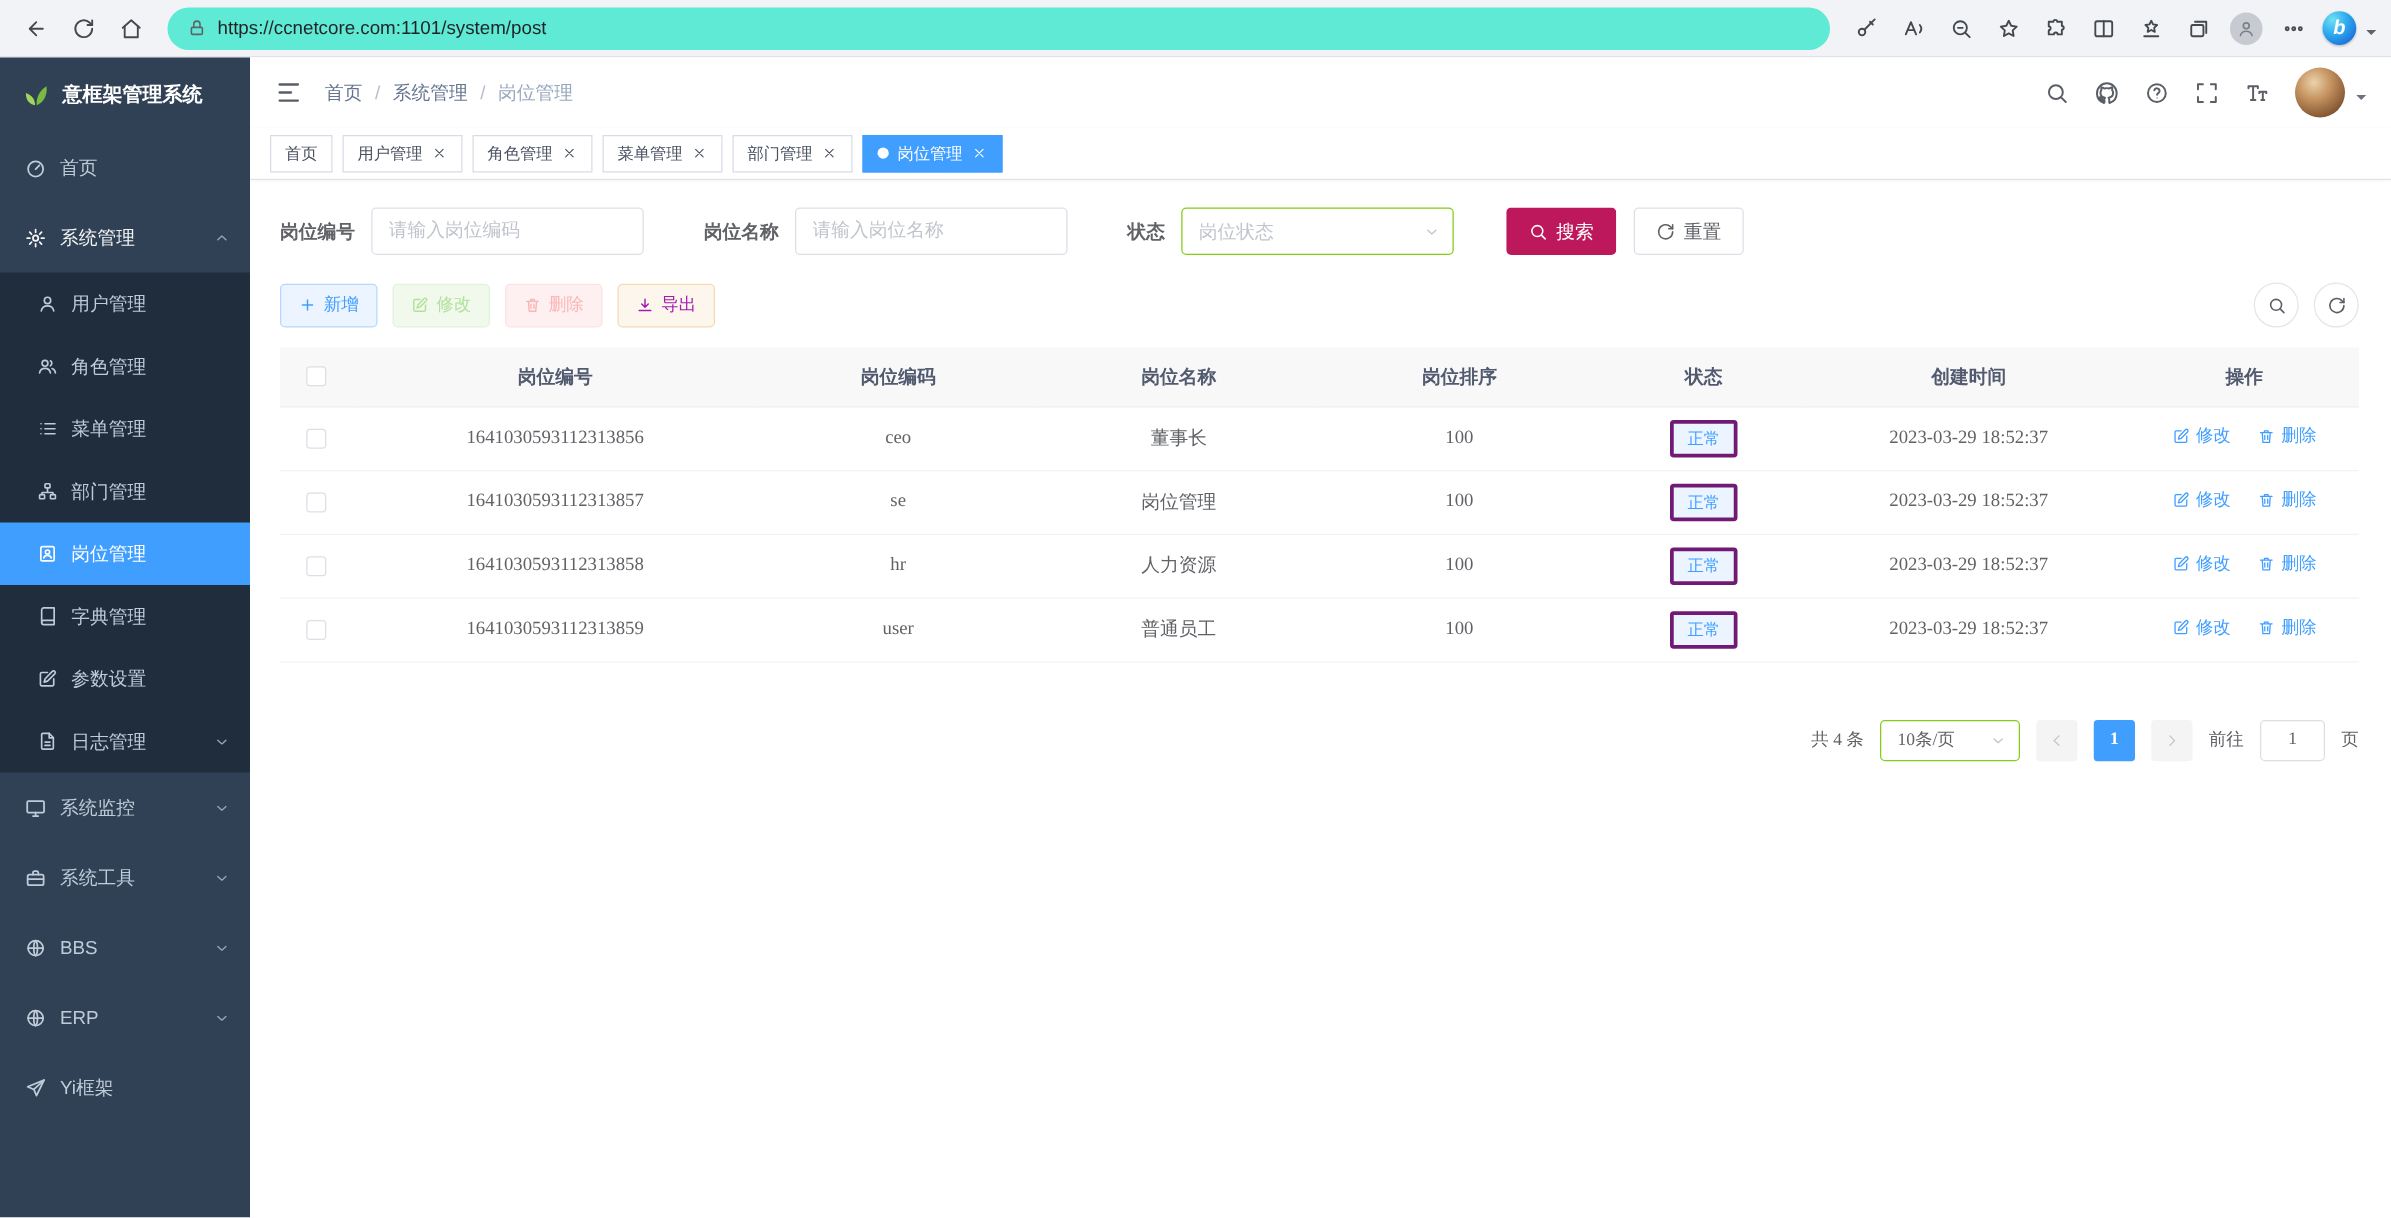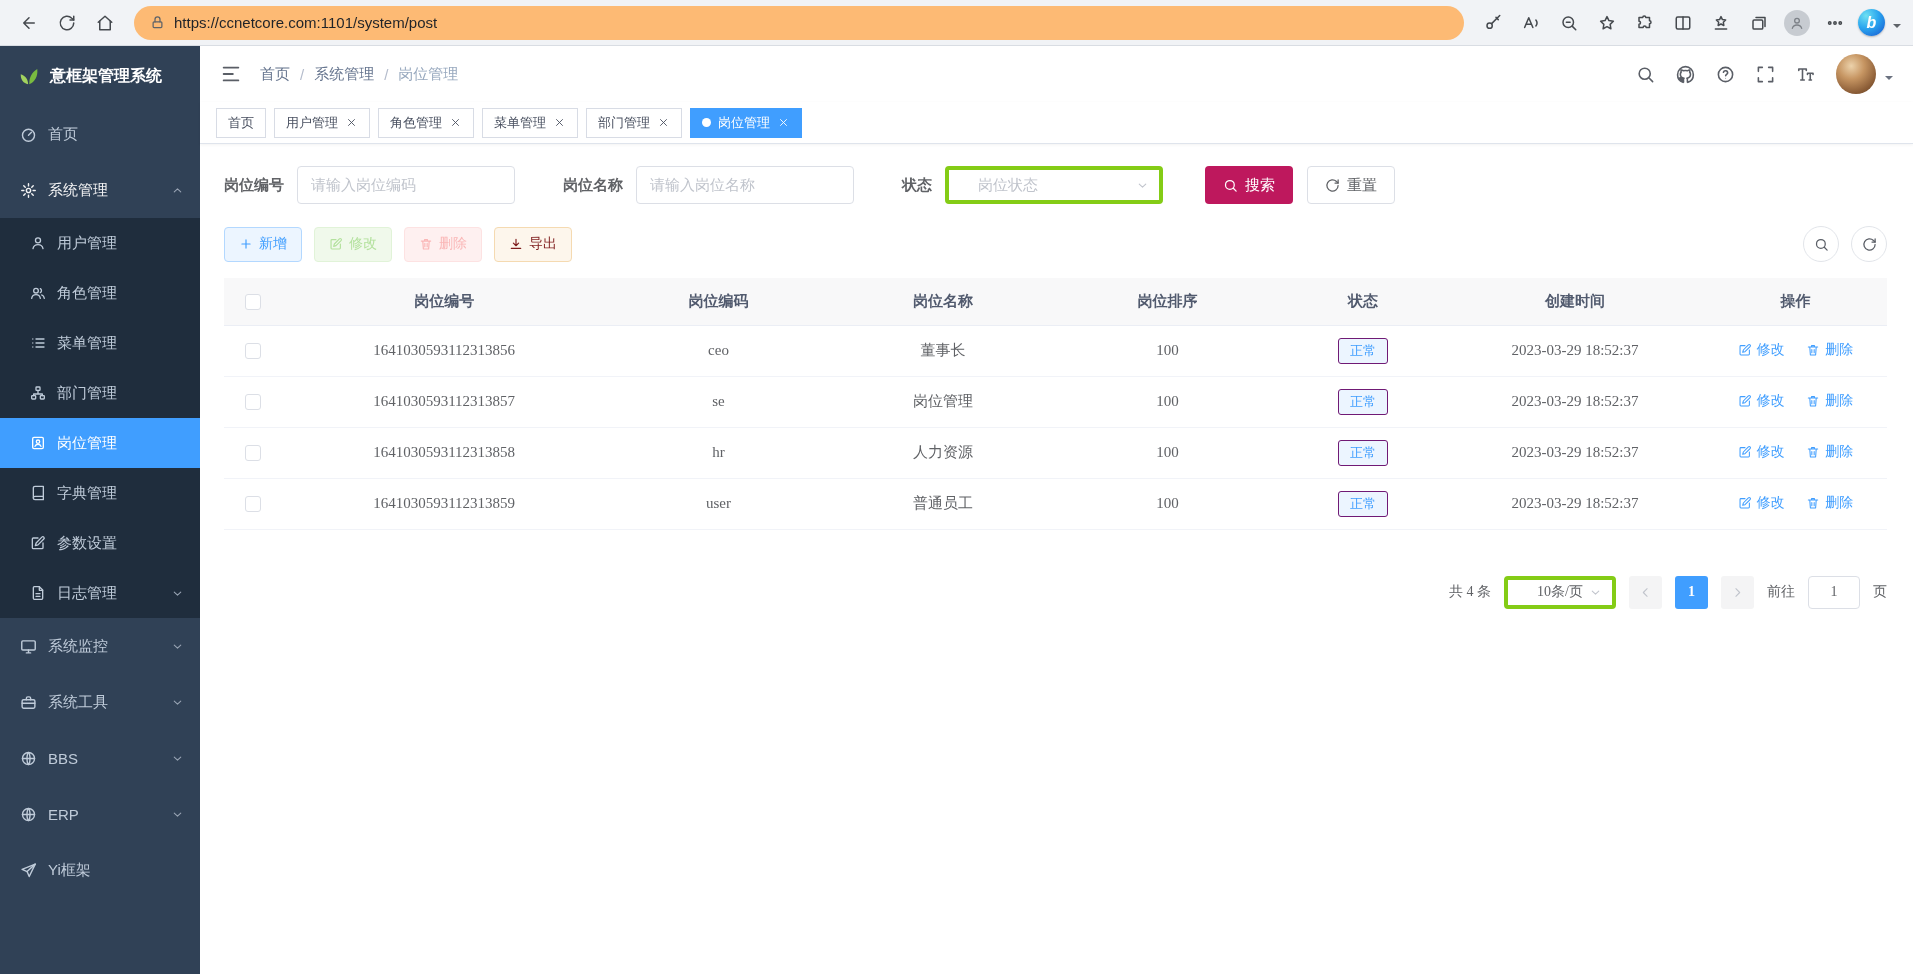--- a/index.html
+++ b/index.html
@@ -4,21 +4,21 @@
 <style>
   * { box-sizing: border-box; margin: 0; padding: 0; }
   html,body { width:1913px; height:974px; overflow:hidden; }
   body { font-family:"Liberation Sans","DejaVu Sans",sans-serif; background:#fff; color:#606266; }
   svg { display:block; fill:none; stroke:currentColor; stroke-width:2; stroke-linecap:round; stroke-linejoin:round; }
 
   
   .chrome { height:46px; background:#f1f3f6; border-bottom:1px solid #d9dde3; display:flex; align-items:center; padding:0 10px; }
   .chrome-btn { width:38px; height:36px; border-radius:6px; display:flex; align-items:center; justify-content:center; color:#45494e; cursor:pointer; flex:none; }
   .chrome-btn svg { width:18px; height:18px; }
-  .omnibox { flex:1; min-width:0; height:34px; background:#fdba74; border-radius:17px; display:flex; align-items:center; gap:9px; padding:0 16px; margin:0 10px; cursor:text; }
+  .omnibox { flex:1; min-width:0; height:34px; background:#5eead4; border-radius:17px; display:flex; align-items:center; gap:9px; padding:0 16px; margin:0 10px; cursor:text; }
   .omnibox .site-icon { color:#5f6368; } .omnibox .site-icon svg{ width:15px; height:15px; }
   .url { font-size:15px; color:#1f2328; white-space:nowrap; overflow:hidden; }
   .bing-badge { width:27px; height:27px; border-radius:50%; margin:0 8px 0 4px; background:radial-gradient(circle at 30% 25%, #6ee0f2, #2aa6ef 45%, #1b62d4 90%); color:#fff; font-weight:bold; font-style:italic; font-size:16px; display:flex; align-items:center; justify-content:center; box-shadow:0 1px 2px rgba(0,0,0,.25); cursor:pointer; flex:none; }
   .mini-caret { border:4px solid transparent; border-top-color:#5f6368; margin:10px 2px 0 0; }
   .profile-dot { width:26px; height:26px; border-radius:50%; background:#c7cbd1; display:flex; align-items:center; justify-content:center; color:#7c8087; }
   .profile-dot svg { width:16px; height:16px; }
 
   
   .app { display:flex; height:928px; }
   .sidebar { width:200px; flex:none; background:#304156; color:#bfcbd9; overflow:hidden; }
@@ -60,46 +60,46 @@
   .tag-close svg { width:9px; height:9px; stroke-width:2.4; }
 
   
   .content { padding:22px 26px 0 24px; flex:1;font-family:Liberation Serif, serif; }
 
   .filter { display:flex; align-items:center; margin:0 0 22px; }
   .fgroup { display:flex; align-items:center; gap:13px; margin-right:48px; }
   .fgroup label { font-weight:bold; color:#606266; font-size:15px; white-space:nowrap; }
   .inp { width:218px; height:38px; border:1px solid #dcdfe6; border-radius:4px; padding:0 13px; font-size:15px; color:#606266; background:#fff; outline:none; font-family:inherit; }
   .inp::placeholder { color:#c0c4cc; }
-  .select { width:218px; height:38px; border:4px solid #84cc16; border-radius:4px; background:#fff; display:flex; align-items:center; justify-content:space-between; padding:0 10px 0 29px; cursor:pointer; font-size:15px; }
+  .select { width:218px; height:38px; border:1px solid #84cc16; border-radius:4px; background:#fff; display:flex; align-items:center; justify-content:space-between; padding:0 10px 0 13px; cursor:pointer; font-size:15px; }
   .sel-ph { color:#c0c4cc; }
   .sel-arrow { color:#c0c4cc; display:flex; }
   .sel-arrow svg { width:13px; height:13px; }
 
   .btn { height:38px; border:1px solid transparent; border-radius:4px; display:inline-flex; align-items:center; gap:7px; padding:0 17px; font-size:15px; cursor:pointer; font-family:inherit; }
   .btn svg { width:15px; height:15px; }
   .btn.primary { background:#be185d; color:#fff; margin-left:-6px; }
   .btn.default { background:#fff; border-color:#dcdfe6; color:#606266; margin-left:14px; }
 
   .toolbar { display:flex; align-items:center; margin-bottom:16px; }
   .tbtn { height:35px; border-radius:4px; display:inline-flex; align-items:center; gap:6px; padding:0 14px; font-size:14px; margin-right:12px; border:1px solid; cursor:pointer; font-family:inherit; }
   .tbtn svg { width:14px; height:14px; }
   .tbtn.add    { color:#409eff; background:#ecf5ff; border-color:#b3d8ff; }
   .tbtn.modify { color:#b3e19d; background:#f0f9eb; border-color:#e1f3d8; cursor:not-allowed; }
   .tbtn.del    { color:#fab6b6; background:#fef0f0; border-color:#fde2e2; cursor:not-allowed; }
-  .tbtn.export { color:#7f1d1d; background:#fdf6ec; border-color:#f5dab1; }
+  .tbtn.export { color:#a21caf; background:#fdf6ec; border-color:#f5dab1; }
   .toolbar-right { margin-left:auto; display:flex; gap:12px; }
   .circle-btn { width:36px; height:36px; border-radius:50%; border:1px solid #e2e5ea; background:#fff; color:#5a5e66; display:flex; align-items:center; justify-content:center; cursor:pointer; }
   .circle-btn svg { width:15px; height:15px; }
 
   table { width:100%; border-collapse:collapse; table-layout:fixed; }
   thead th { background:#f8f8f9; height:47px; font-size:15px; font-weight:bold; color:#515a6e; text-align:center; border-bottom:1px solid #ebeef5; }
   tbody td { height:51px; font-size:15px; color:#606266; text-align:center; border-bottom:1px solid #f1f3f8; white-space:nowrap; overflow:hidden; }
   .checkbox { display:inline-block; width:16px; height:16px; border:1px solid #dcdfe6; border-radius:3px; background:#fff; vertical-align:middle; cursor:pointer; }
-  .status-tag { display:inline-block; padding:3px 11px; background:#ecf5ff; border:1px solid #701a75; color:#409eff; border-radius:3px; font-size:13px; }
+  .status-tag { display:inline-block; padding:3px 11px; background:#ecf5ff; border:3px solid #701a75; color:#409eff; border-radius:3px; font-size:13px; }
   .op { color:#409eff; display:inline-flex; align-items:center; gap:5px; margin:0 9px; font-size:14px; cursor:pointer; }
   .op svg { width:14px; height:14px; stroke-width:1.8; }
 
   .pagination { display:flex; align-items:center; justify-content:flex-end; gap:13px; margin-top:46px; font-size:14px; color:#606266; padding-bottom:24px; }
   .select.small { width:112px; height:33px; font-size:14px; color:#606266; }
   .pg-btn { min-width:33px; height:33px; display:inline-flex; align-items:center; justify-content:center; background:#f4f4f5; border-radius:3px; cursor:pointer; }
   .pg-btn svg { width:13px; height:13px; }
   .pg-btn.arrow { color:#c0c4cc; }
   .pg-current { background:#409eff; color:#fff; font-weight:bold; font-size:14px; }
   .pg-input { width:52px; height:33px; border:1px solid #dcdfe6; border-radius:4px; text-align:center; font-size:14px; color:#606266; outline:none; font-family:inherit; }

